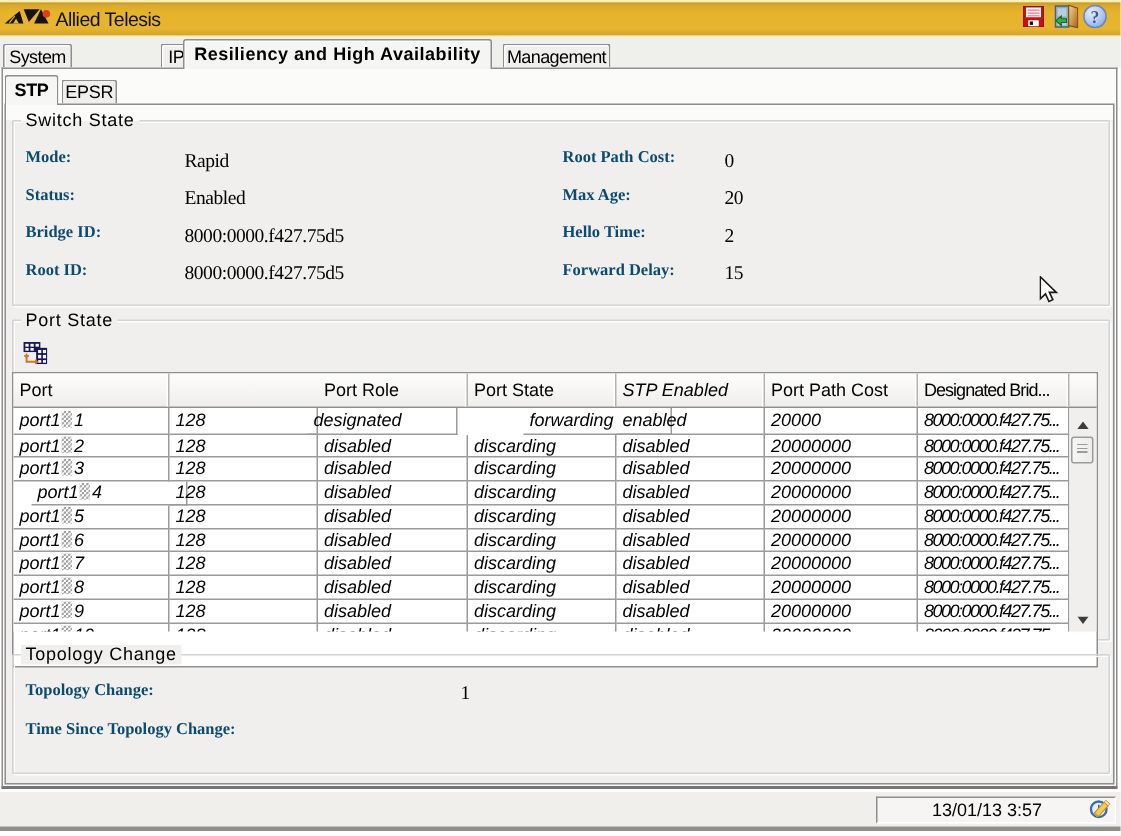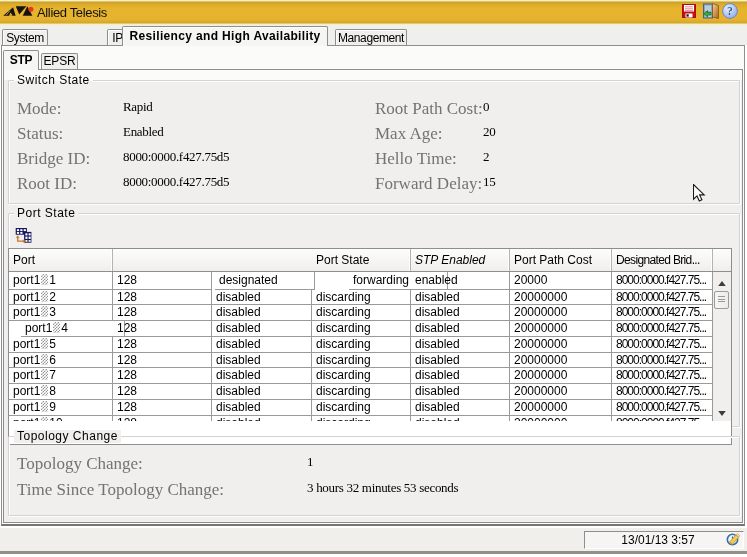--- a/index.html
+++ b/index.html
@@ -33,36 +33,36 @@
   border-radius:2px 2px 0 0; font-size:12px; text-align:center; letter-spacing:-0.2px; }
 #subpanel { left:3px; top:69px; width:740px; height:454px;
   border:1px solid #8e8e8e; background:#f0efed; }
 #whiteband { left:4px; top:70px; width:738px; height:10px; background:#fbfbfa; }
 
 .fs { position:absolute; border:1px solid #d3d3d6; border-radius:1px;
   box-shadow:1px 1px 0 #fdfdfd, inset 1px 1px 0 #fdfdfd; }
 .fslabel { position:absolute; font-size:12px; color:#000; letter-spacing:0.5px;
   padding:0 3px; background:#f0efed; line-height:13px; }
 
-.blabel { position:absolute; font-family:"Liberation Serif",serif; font-weight:normal;
-  font-size:17px; color:#737373; }
+.blabel { position:absolute; font-family:"Liberation Serif",serif; font-weight:bold;
+  font-size:11px; color:#0c4a6e; }
 .val { position:absolute; font-family:"Liberation Serif",serif; font-size:13px; color:#000;
   letter-spacing:-0.3px; }
 
 
 #tblwrap { position:absolute; left:8px; top:248px; width:724px; height:197px;
   border:1px solid #8e8e8e; background:#fff; }
 #thead { position:absolute; left:0; top:0; width:722px; height:23px;
   background:linear-gradient(#fdfdfc,#efeeec);
   border-bottom:1px solid #8e8e8e; }
 .th { position:absolute; top:0; height:22px; font-size:12px; line-height:22px;
   padding-left:4px; border-right:1px solid #b5b3b0; box-shadow:inset -1px 0 0 #fff;
   white-space:nowrap; overflow:hidden; }
 #tbody { position:absolute; left:0; top:23px; width:704px; height:149px; overflow:hidden;
-  background:#fff; }
+  background:#fff;font-style:italic; }
 .tr { position:absolute; left:0; width:704px; height:15.85px; }
 .td { position:absolute; top:0; height:15.85px; font-size:12px; line-height:15px;
   padding-left:4px; border-right:1px solid #9c9a98; border-bottom:1px solid #9c9a98;
   white-space:nowrap; overflow:hidden; }
 .tdl { letter-spacing:-1px; }
 .noise { display:inline-block; width:7px; height:11px; vertical-align:-1px; margin:0 1px;
   background-image:
     linear-gradient(45deg,#555 25%,transparent 25%,transparent 75%,#555 75%),
     linear-gradient(45deg,#555 25%,transparent 25%,transparent 75%,#555 75%);
   background-size:3px 3px; background-position:0 0,1.5px 1.5px; opacity:.62; }
@@ -183,30 +183,31 @@
     <rect x="10.4" y="13.1" width="2.1" height="1.7" fill="#fff"></rect>
     <rect x="13.6" y="13.1" width="2.1" height="1.7" fill="#fff"></rect>
     <path d="M2.7,10.5 V14.2 H9.3" fill="none" stroke="#c87828" stroke-width="1.3"></path>
     <path d="M1.1,10.2 h3.2 M2.7,8.6 v3.2" stroke="#c87828" stroke-width="1.1" fill="none"></path>
     <path d="M9,12.6 v3.2 M7.4,14.2 h3.2" stroke="#c87828" stroke-width="1.1" fill="none"></path>
   </svg>
 
   <div id="tblwrap">
     <div id="thead">
       <div class="th" style="left:0;width:104px;">Port</div>
+      <div class="th" style="left:203px;width:100px;">Port Role</div>
       <div class="th" style="left:303px;width:99px;">Port State</div>
       <div class="th" style="left:402px;width:99px;font-style:italic;">STP Enabled</div>
       <div class="th" style="left:501px;width:102px;">Port Path Cost</div>
       <div class="th" style="left:603px;width:101px;letter-spacing:-0.65px;">Designated Brid...</div>
     </div>
     <div id="tbody">
       <div class="tr" style="top:0px;height:17.5px">
           <div class="td" style="left:0px;width:104px;height:17.5px;line-height:16.5px;">port1<span class="noise"></span>1</div>
           <div class="td" style="left:104px;width:99px;height:17.5px;line-height:16.5px;">128</div>
-          <div class="td" style="left:206px;width:100px;height:17.5px;line-height:16.5px;">designated</div>
+          <div class="td" style="left:196px;width:100px;height:17.5px;line-height:16.5px;">designated</div>
           <div class="td" style="left:303px;width:99px;height:17.5px;line-height:16.5px;margin-left:37px;">forwarding</div>
           <div class="td" style="left:402px;width:99px;height:17.5px;line-height:16.5px;">enabled</div>
           <div class="td" style="left:501px;width:102px;height:17.5px;line-height:16.5px;">20000</div>
           <div class="td tdl" style="left:603px;width:101px;height:17.5px;line-height:16.5px;">8000:0000.f427.75...</div>
         </div>
       <div class="tr" style="top:17.5px;height:15.75px">
           <div class="td" style="left:0px;width:104px;height:15.75px;line-height:14.75px;">port1<span class="noise"></span>2</div>
           <div class="td" style="left:104px;width:99px;height:15.75px;line-height:14.75px;">128</div>
           <div class="td" style="left:203px;width:100px;height:15.75px;line-height:14.75px;">disabled</div>
           <div class="td" style="left:303px;width:99px;height:15.75px;line-height:14.75px;">discarding</div>
@@ -296,21 +297,20 @@
           <polygon points="0,0 9,0 4.5,6" fill="#3c3c3c"></polygon>
         </svg>
     </div>
   </div>
 
   <div class="fs" style="left:8px;top:436px;width:732px;height:80px;"></div>
   <div class="fslabel" style="left:14px;top:430px;">Topology Change</div>
   <div class="blabel" style="left:17px;top:454px;">Topology Change:</div>
   <div class="val" style="left:307px;top:454px;">1</div>
   <div class="blabel" style="left:17px;top:480px;">Time Since Topology Change:</div>
-  <div class="val" style="left:307px;top:480px;">3 hours 32 minutes 53 seconds</div>
 
   <div class="abs" id="statusbar"></div>
   <div class="abs" id="statusline"></div>
   <div class="abs" id="datebox">13/01/13 3:57</div>
   <svg class="abs" style="left:726px;top:531px" width="16" height="16" viewBox="0 0 16 16">
     <circle cx="6.5" cy="8.5" r="5.2" fill="#e8f1fb" stroke="#3a6ea8" stroke-width="1.6"></circle>
     <path d="M6.5,5.5 v3 l2,1.5" fill="none" stroke="#2a5a98" stroke-width="1"></path>
     <g transform="rotate(-48 8 8)">
       <rect x="3" y="6.7" width="9.5" height="3.6" fill="#f4ca52" stroke="#bd8f22" stroke-width="0.7"></rect>
       <polygon points="3,6.7 3,10.3 0.8,8.5" fill="#caa24c"></polygon>

